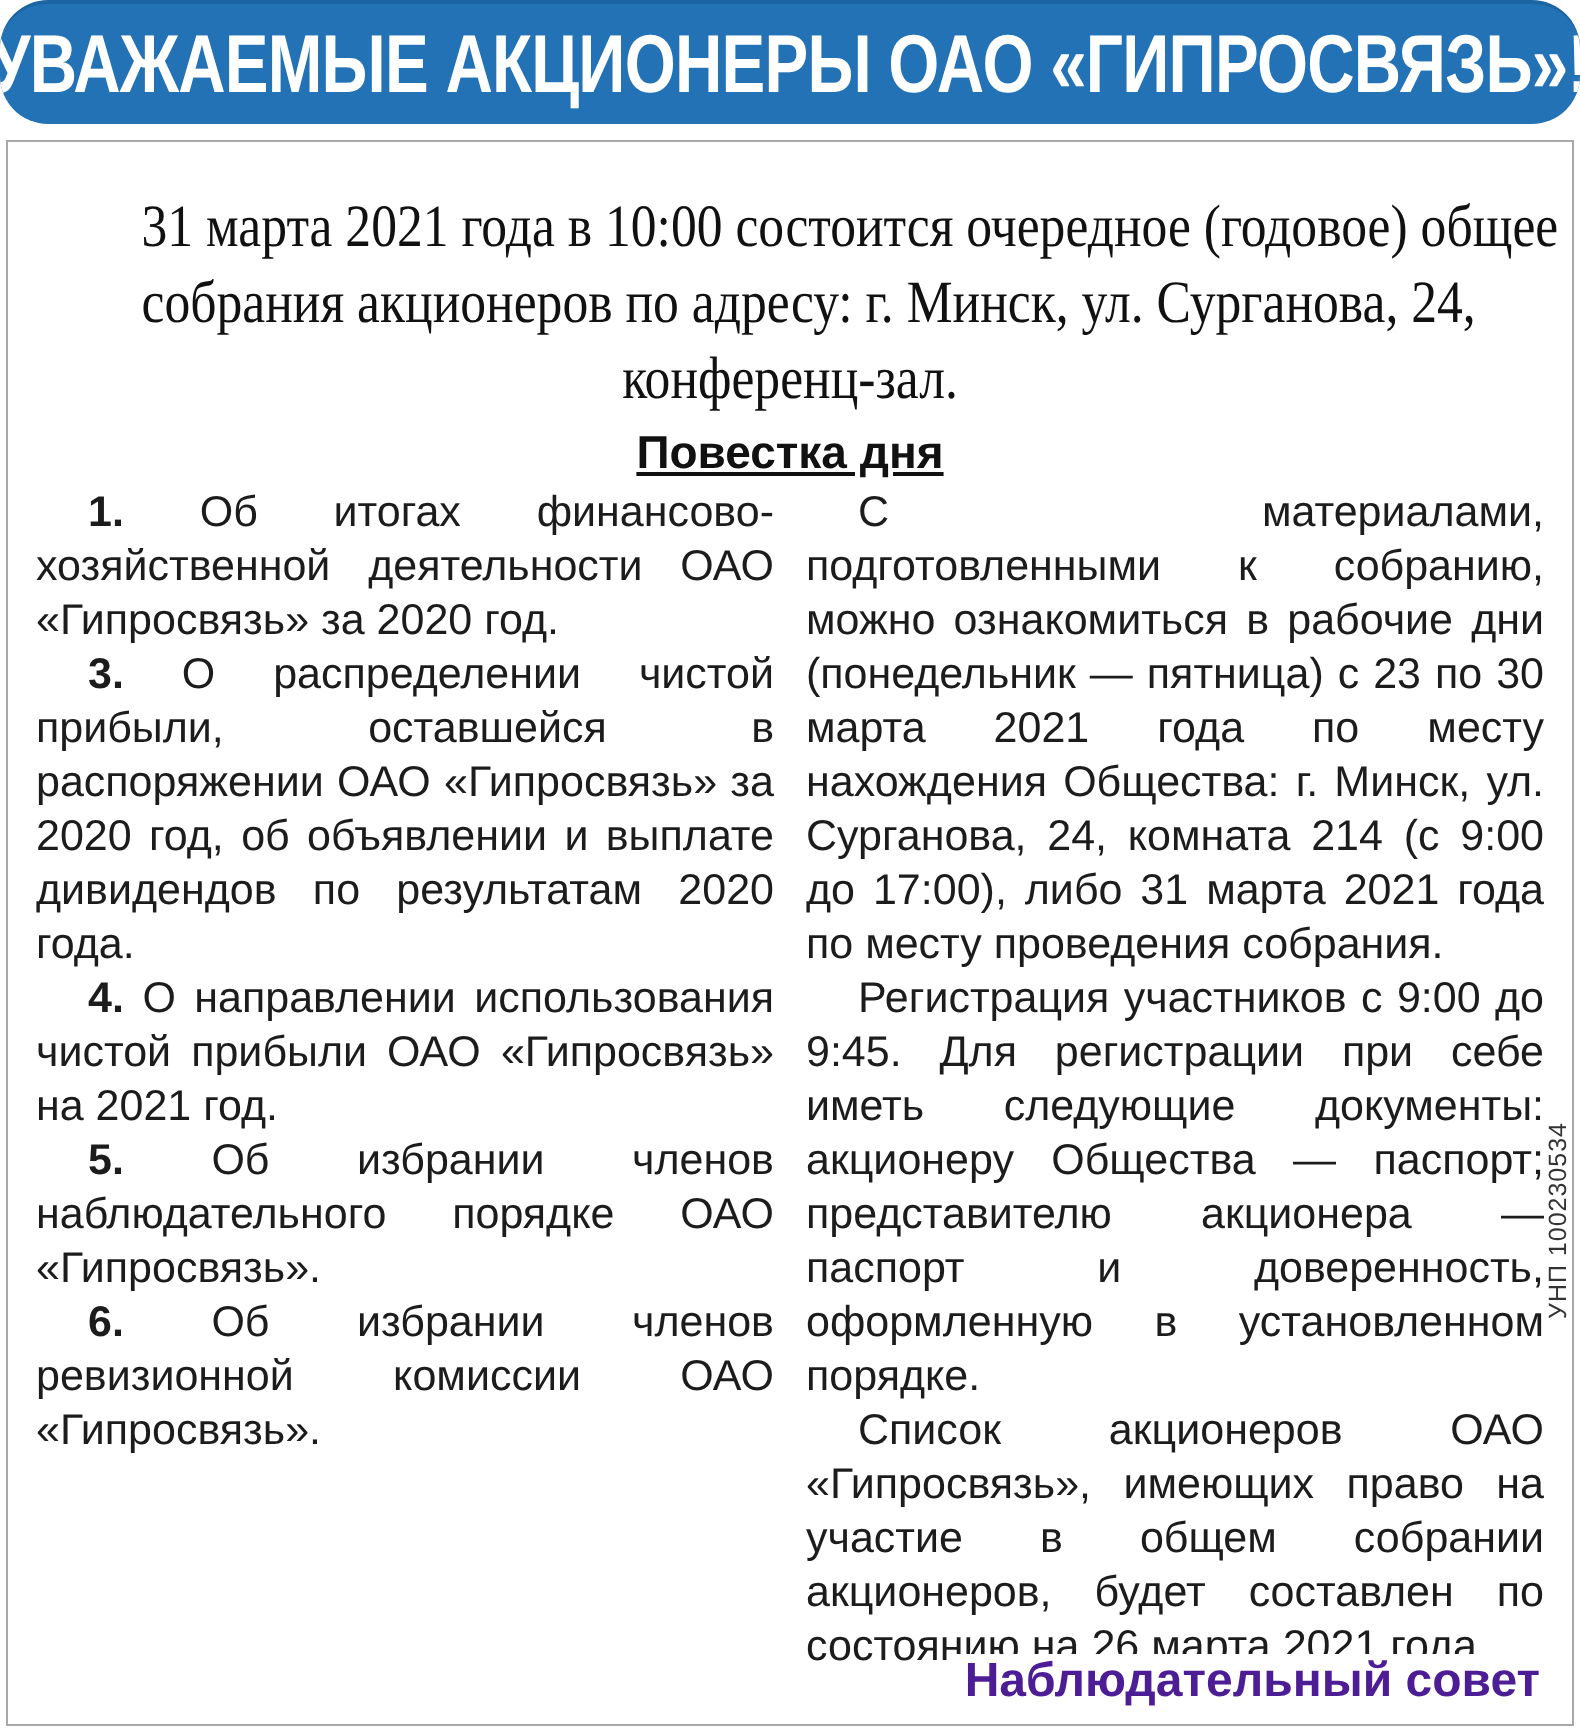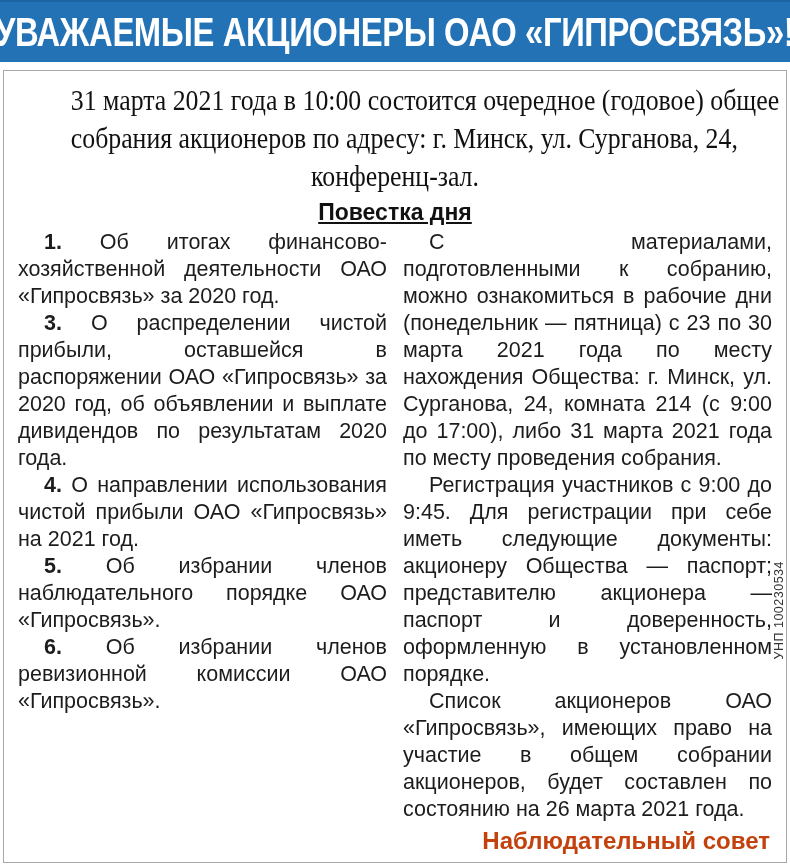--- a/index.html
+++ b/index.html
@@ -22,38 +22,39 @@
     position: absolute;
     top: 0; left: 0; right: 0;
     height: 62px;
     background: #2272b5;
     border-top: 2px solid #1c65a3;
     box-sizing: border-box;
     display: flex;
     align-items: center;
     justify-content: center;
     overflow: hidden;
+    border-radius: 24px;
   }
   .banner-title {
     color: #ffffff;
     font-weight: bold;
     font-size: 41px;
     white-space: nowrap;
     letter-spacing: -0.5px;
     transform: scaleX(0.80);
     transform-origin: center center;
   }
   
   .content-box {
     position: absolute;
     top: 70px; left: 3px; right: 3px; bottom: 4px;
     border: 1px solid #a8a8a8;
     background: #ffffff;
     box-sizing: border-box;
-    padding: 6px 14px 6px 14px;
+    padding: 20px 14px 6px 14px;
     overflow: hidden;
   }
   
   .intro {
     margin-top: 4px;
   }
   .intro-line {
     font-family: "Liberation Serif", serif;
     font-size: 30px;
     line-height: 38px;
@@ -95,21 +96,21 @@
   .col p b {
     font-weight: bold;
   }
   
   .signoff {
     position: absolute;
     right: 16px;
     bottom: 7px;
     font-weight: bold;
     font-size: 24px;
-    color: #c2410c;
+    color: #4c1d95;
     background: #ffffff;
     padding-left: 6px;
     margin-left: 36px;
   }
   
   .unp {
     position: absolute;
     right: 0px;
     top: 490px;
     writing-mode: vertical-rl;

